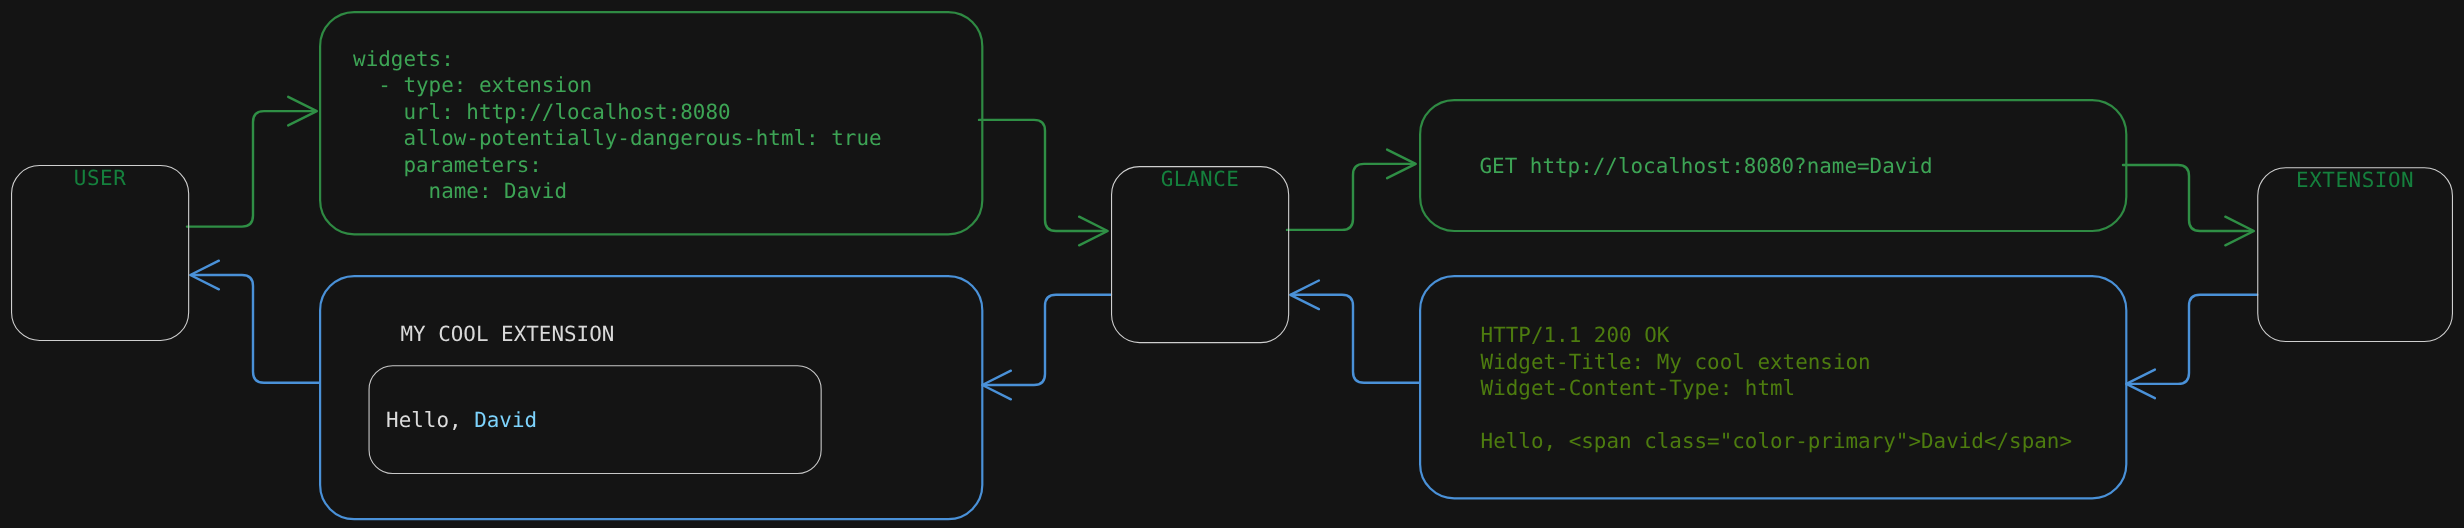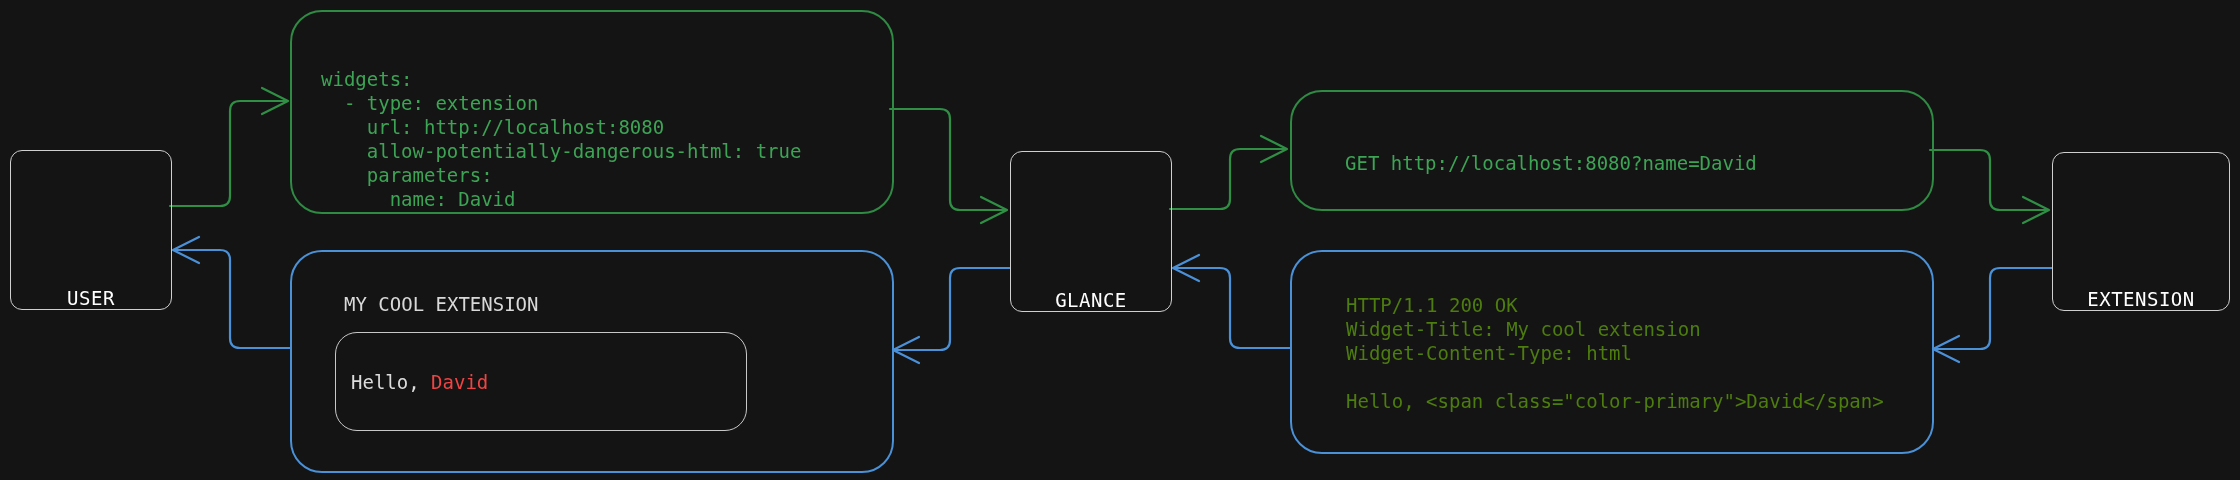--- a/index.html
+++ b/index.html
@@ -11,59 +11,59 @@
     overflow:hidden;
   }
   .wires{position:absolute;left:0;top:0;width:2240px;height:480px;pointer-events:none;}
   .wire{fill:none;stroke-width:2.2px;stroke-linecap:round;stroke-linejoin:round;}
   .wire.green{stroke:#2f8f45;}
   .wire.blue{stroke:#4a91d8;}
 
   .node{
     position:absolute;
     border:1.6px solid #cfcfcf;
-    border-radius:12px;
-    display:flex;align-items:flex-end;justify-content:center;
-    color:#ffffff;font-size:19px;letter-spacing:0.5px;
+    border-radius:26px;
+    display:flex;align-items:flex-start;justify-content:center;
+    color:#15803d;font-size:19px;letter-spacing:0.5px;
     background:transparent;
   }
   .node-user{left:10px;top:150px;width:160px;height:158px;}
   .node-glance{left:1010px;top:151px;width:160px;height:159px;}
   .node-extension{left:2052px;top:152px;width:176px;height:157px;}
 
   .box{position:absolute;border-radius:32px;background:transparent;}
   .box.green{border:2px solid #2f8a43;}
   .box.blue{border:2px solid #4a91d8;}
   .box-config{left:290px;top:10px;width:600px;height:200px;}
   .box-request{left:1290px;top:90px;width:640px;height:117px;display:flex;align-items:center;}
   .box-widget{left:290px;top:250px;width:600px;height:219px;}
   .box-response{left:1290px;top:250px;width:640px;height:200px;}
 
   pre.code{
     margin:0;background:transparent;
     font-family:"DejaVu Sans Mono","Liberation Mono",monospace;
     font-size:19px;line-height:24px;white-space:pre;
   }
-  .code.green-text{color:#3da455;margin-top:25px;}
+  .code.green-text{color:#3da455;}
   .code.blue-text{color:#4d7c0f;}
   .config-code{position:absolute;left:29px;top:30px;}
   .request-code{padding-left:53px;}
   .response-code{position:absolute;left:54px;top:41px;}
 
   .widget-title{
-    position:absolute;left:52px;top:40px;
+    position:absolute;left:72px;top:40px;
     color:#d9d9d9;font-size:19px;line-height:24px;white-space:pre;
   }
   .widget-inner{
     position:absolute;left:43px;top:80px;width:410px;height:97px;
     border:1.5px solid #c8c8c8;border-radius:22px;
     display:flex;align-items:center;
   }
   .hello-line{padding-left:15px;font-size:19px;line-height:24px;white-space:pre;color:#dcdcdc;}
-  .hello-name{color:#ef4444;}
+  .hello-name{color:#7dd3fc;}
 </style>
 </head>
 <body>
 
 <div class="canvas">
 
   <svg class="wires" viewBox="0 0 2240 480" xmlns="http://www.w3.org/2000/svg">
 
     <g>
       <path class="wire green" d="M 170 206 H 220 Q 230 206 230 196 V 111 Q 230 101 240 101 H 287"></path>

